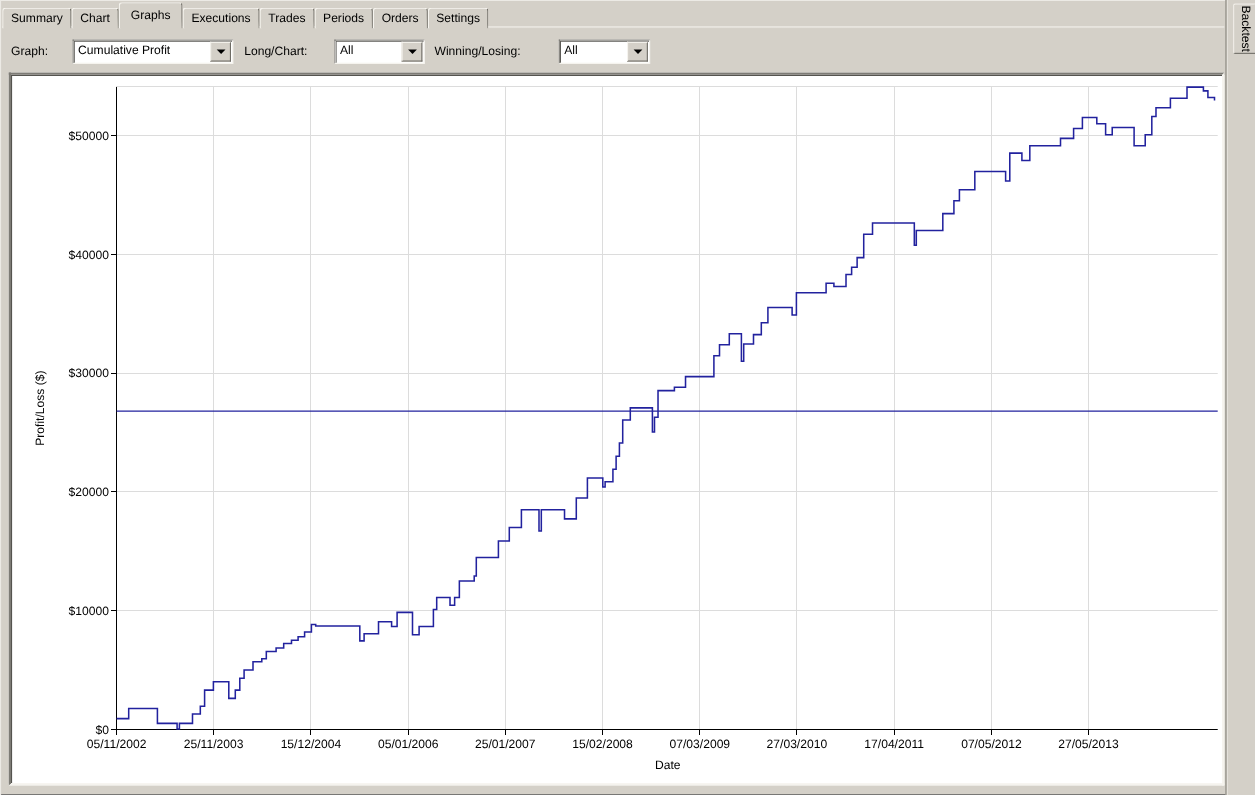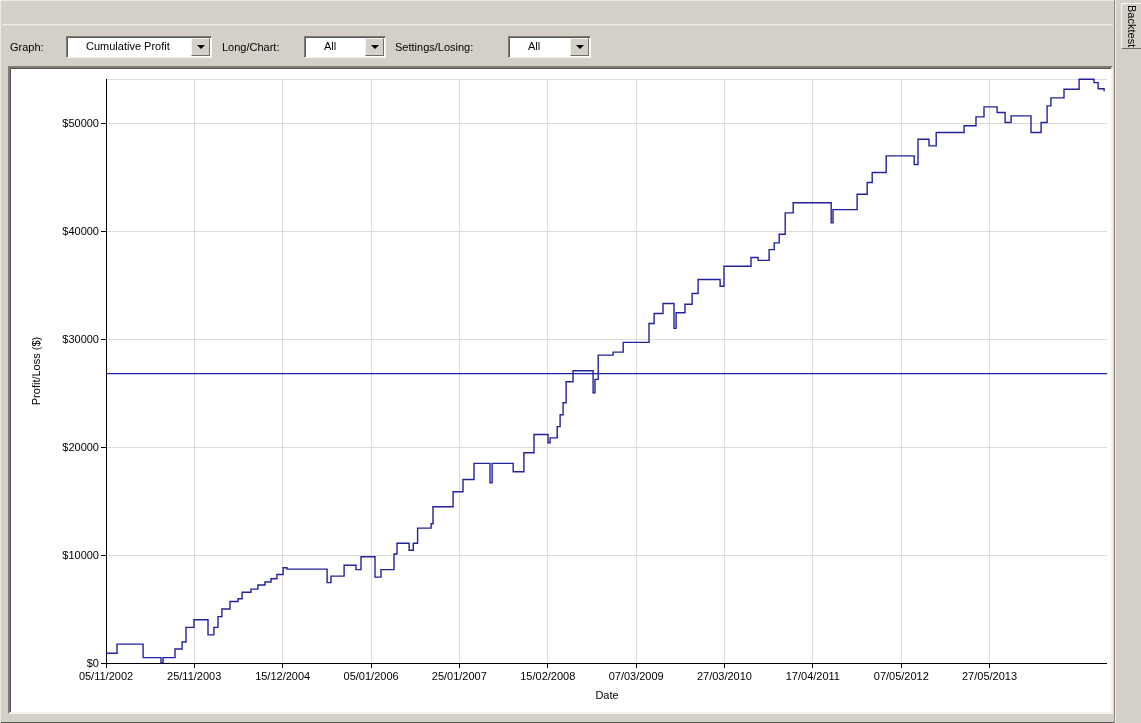--- a/index.html
+++ b/index.html
@@ -14,21 +14,21 @@
        font-size:11px;color:#000;background:#d4d0c8;border-radius:3px 3px 0 0;
        border-top:1px solid #f7f5f0;border-left:1px solid #f7f5f0;border-right:1px solid #6f6d66;
        cursor:default;white-space:nowrap;}
   .tab.active{margin-top:0;height:22px;line-height:21px;padding:1px 10px 0 10px;z-index:4;
        box-shadow:0 2px 0 #d4d0c8;}
   
   .tool-label{position:absolute;font-size:11px;color:#000;white-space:nowrap;}
   .combo{position:absolute;height:20px;background:#fff;
          border:1px solid;border-color:#7d7b75 #f5f3ee #f5f3ee #7d7b75;
          box-shadow:inset 1px 1px 0 #5c5b57;display:flex;align-items:stretch;}
-  .combo .val{flex:1;font-size:11px;line-height:18px;padding-left:19px;color:#000;overflow:hidden;white-space:nowrap;}
+  .combo .val{flex:1;font-size:11px;line-height:18px;padding-left:4px;color:#000;overflow:hidden;white-space:nowrap;}
   .combo .arrow-btn{width:17px;margin:1px;background:#d4d0c8;
          border:1px solid;border-color:#f5f3ee #6f6d66 #6f6d66 #f5f3ee;
          display:flex;align-items:center;justify-content:center;}
   .combo .arrow-glyph{width:0;height:0;border-left:4px solid transparent;
          border-right:4px solid transparent;border-top:4px solid #000;}
   
   .chart-panel{position:absolute;left:8px;top:66px;width:1101px;height:644px;background:#fff;
          border:2px solid;border-color:#7d7b75 #f5f3ee #f5f3ee #7d7b75;
          box-shadow:inset 1px 1px 0 #55544f;}
   .chart-panel svg{display:block;}
@@ -38,39 +38,49 @@
   .backtest-tab{position:absolute;left:1121px;top:3px;width:19px;height:44px;background:#d4d0c8;
          border:1px solid #6f6d66;border-top-color:#f7f5f0;border-left-color:#f7f5f0;
          border-radius:2px 0 0 2px;
          writing-mode:vertical-rl;font-size:11px;color:#000;text-align:center;line-height:19px;}
 </style>
 </head>
 <body>
 
 <div class="screen">
 
+  <div class="tabbar">
+      <div class="tab">Summary</div>
+      <div class="tab">Chart</div>
+      <div class="tab active">Graphs</div>
+      <div class="tab">Executions</div>
+      <div class="tab">Trades</div>
+      <div class="tab">Periods</div>
+      <div class="tab">Orders</div>
+      <div class="tab">Settings</div>
+    </div>
   <div class="tabline"></div>
 
   <span class="tool-label" style="left:10px;top:41px;">Graph:</span>
   <div class="combo" style="left:66px;top:36px;width:144px;">
     <span class="val">Cumulative Profit</span>
     <span class="arrow-btn">
         <span class="arrow-glyph"></span>
       </span>
   </div>
 
   <span class="tool-label" style="left:222px;top:41px;">Long/Chart:</span>
   <div class="combo" style="left:304px;top:36px;width:80px;">
     <span class="val">All</span>
     <span class="arrow-btn">
         <span class="arrow-glyph"></span>
       </span>
   </div>
 
-  <span class="tool-label" style="left:395px;top:41px;">Settings/Losing:</span>
+  <span class="tool-label" style="left:395px;top:41px;">Winning/Losing:</span>
   <div class="combo" style="left:508px;top:36px;width:81px;">
     <span class="val">All</span>
     <span class="arrow-btn">
         <span class="arrow-glyph"></span>
       </span>
   </div>
 
   <div class="chart-panel">
     <svg id="chartsvg" width="1097" height="640" viewBox="0 0 1097 640">
         <rect x="96" y="11" width="1002" height="584" fill="none" stroke="#dcdcdc" shape-rendering="crispEdges"></rect>

